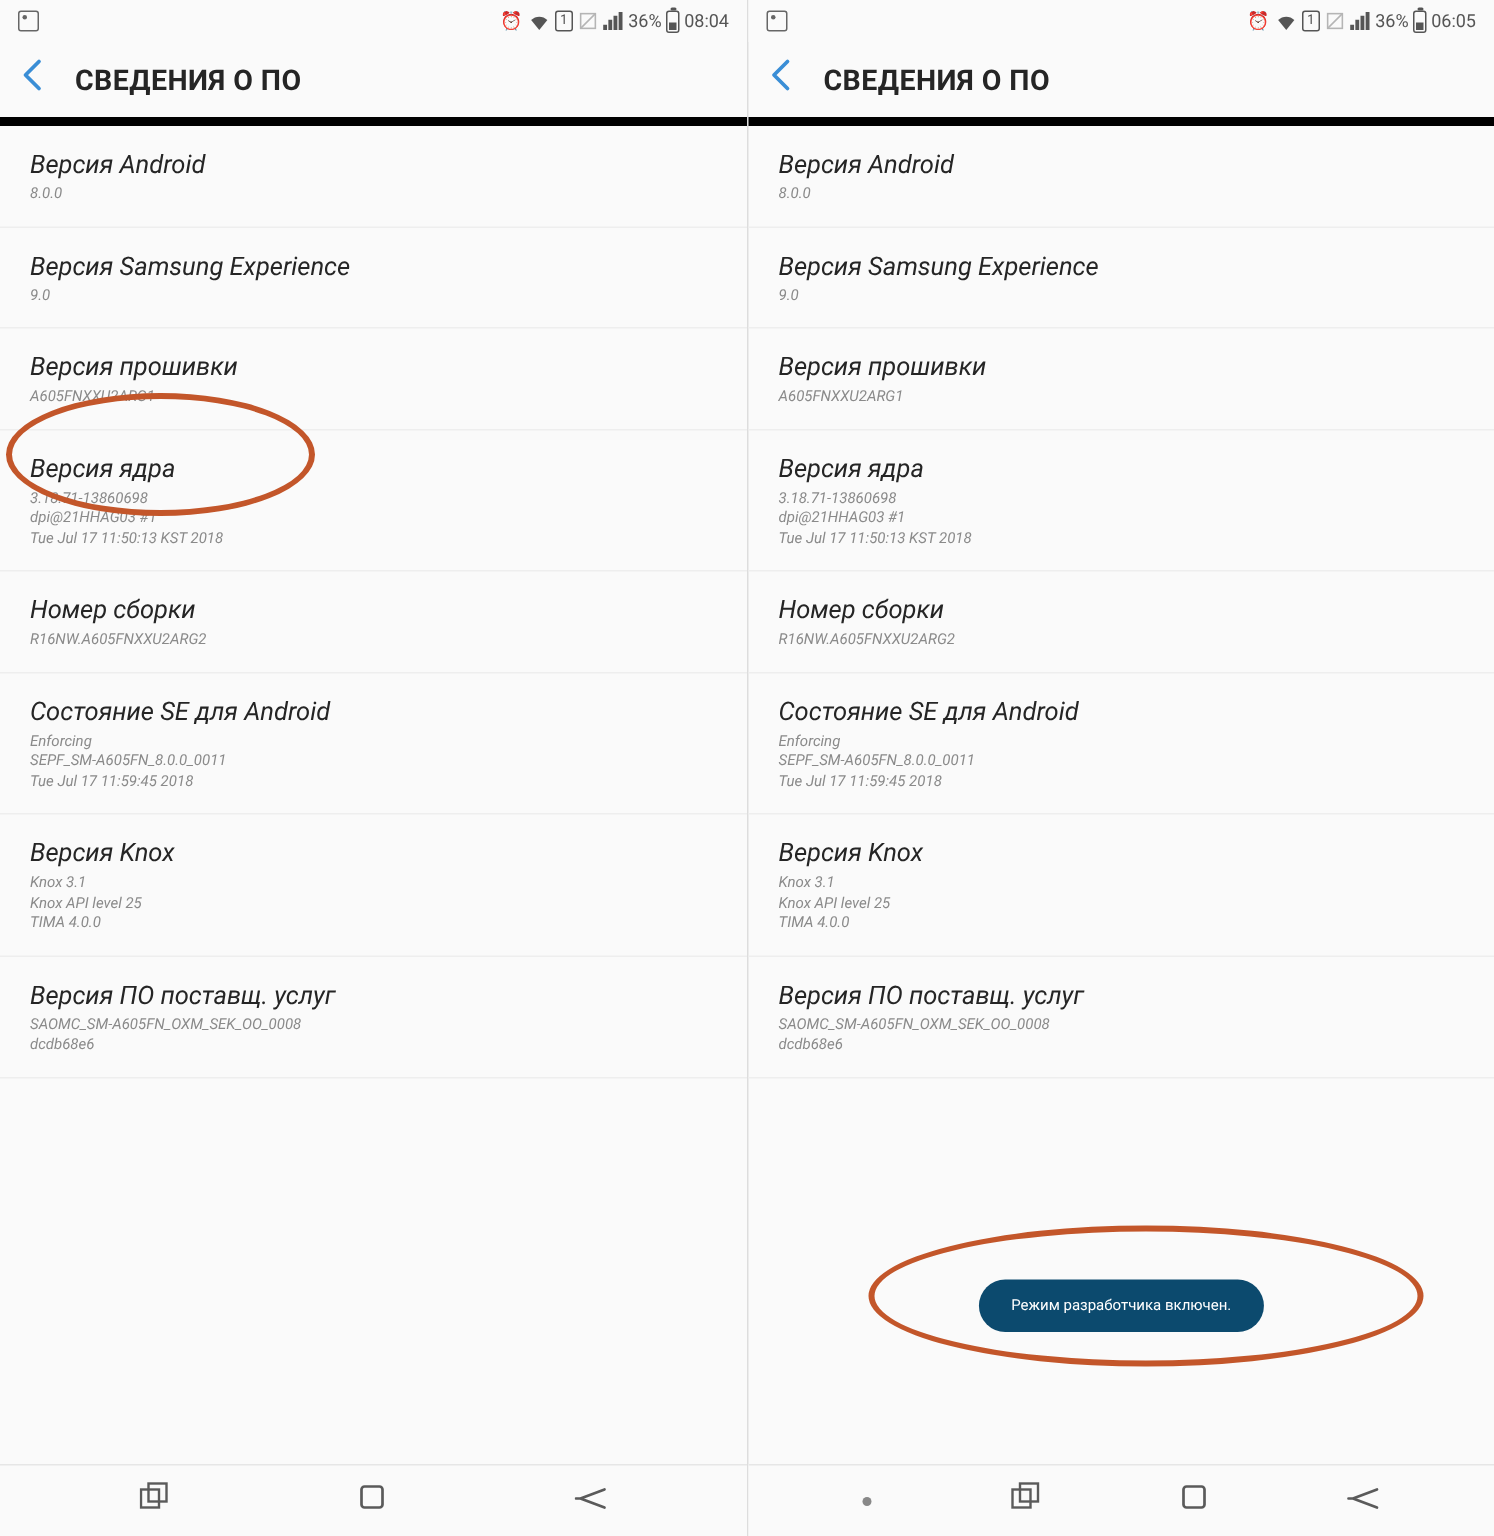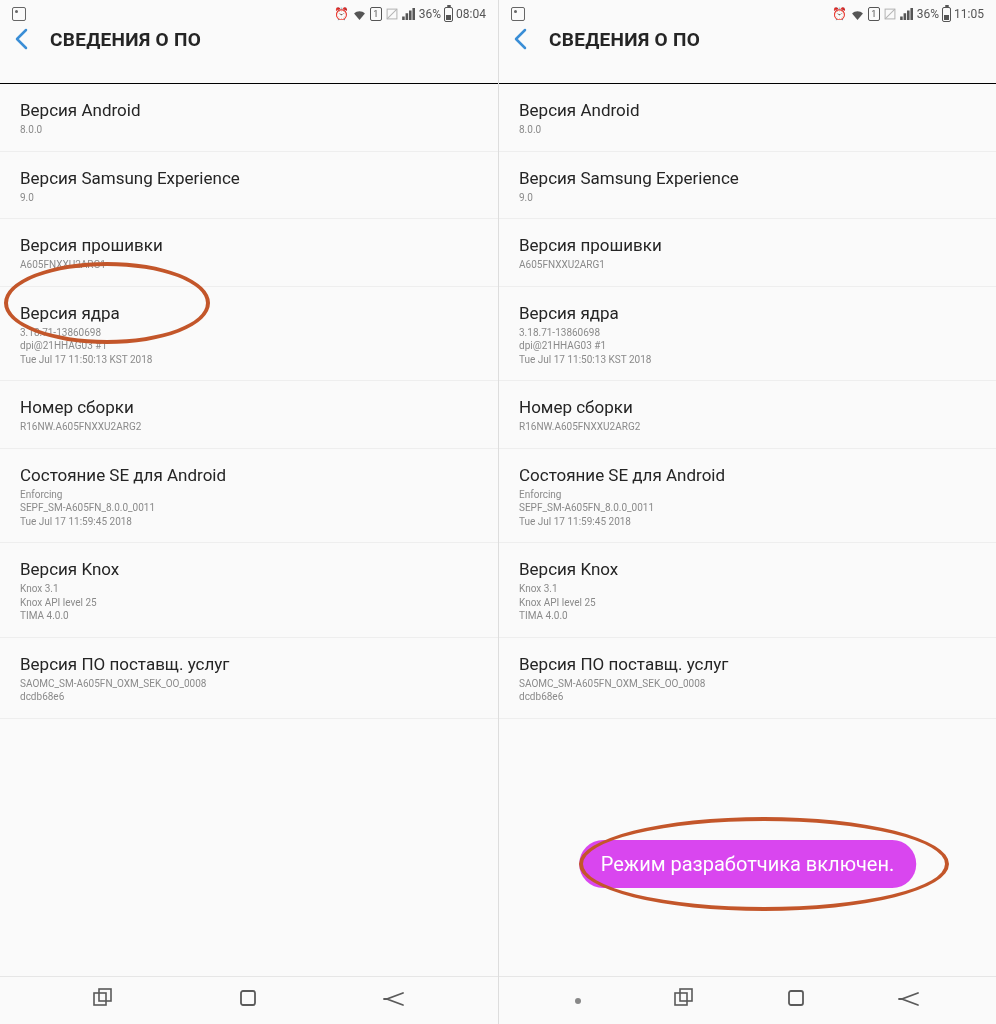--- a/index.html
+++ b/index.html
@@ -28,30 +28,32 @@
     font-size: 13px;
     color: #555;
     background: #fafafa;
   }
   .status-left { display: flex; align-items: center; gap: 4px; }
   .status-right { margin-left: auto; display: flex; align-items: center; gap: 3px; font-size: 12px;}
   .status-right span { display:inline-flex; align-items:center;}
   .header {
     height: 56px;
     display: flex;
+    align-items: center;
     padding: 0 14px;
     gap: 22px;
-    border-bottom: 1px solid #000000;
+    border-bottom: 6px solid #000000;
   }
   .back-arrow { color: #3a8ed6; font-size: 22px; }
   .header-title { font-size: 19px; font-weight: 700; color: #252525; letter-spacing: .3px;}
   .content {
     flex: 1;
     overflow: hidden;
     position: relative;
+    font-style: italic;
   }
   .item {
     padding: 16px 20px 14px;
     border-bottom: 1px solid #eeeeee;
     position: relative;
   }
   .item-title {
     font-size: 17px;
     color: #252525;
     margin-bottom: 3px;
@@ -76,25 +78,25 @@
     position: absolute;
     border: 4px solid #c3562a;
     border-radius: 50%;
     pointer-events: none;
     z-index: 5;
   }
   .toast {
     position: absolute;
     left: 50%;
     transform: translateX(-50%);
-    background: #d946ef;
+    background: #0c4a6e;
     color: #fff;
     padding: 12px 22px;
     border-radius: 26px;
-    font-size: 20px;
+    font-size: 10px;
     z-index: 4;
     white-space: nowrap;
   }
   .watermark {
     position: absolute;
     left: 50%; top: 46%;
     transform: translate(-50%,-50%);
     opacity: .12;
     z-index: 0;
     pointer-events:none;
@@ -245,21 +247,21 @@
             <line x1="3" y1="17" x2="17" y2="3" stroke="#888" stroke-width="1.5"></line>
           </svg>
         </span>
       <span>
           <svg width="14" height="12" viewBox="0 0 16 14">
             <path d="M0 14h3V10H0zM4 14h3V6H4zM8 14h3V3H8zM12 14h3V0h-3z" fill="#555"></path>
           </svg>
         </span>
       <span>36%</span>
       <span class="batt-icon"></span>
-      <span>11:05</span>
+      <span>06:05</span>
     </div>
   </div>
   <div class="header">
     <span class="back-arrow"><svg width="14" height="22" viewBox="0 0 14 22">
           <path d="M12 2L3 11l9 9" fill="none" stroke="#3a8ed6" stroke-width="2.5" stroke-linecap="round" stroke-linejoin="round"></path>
         </svg></span>
     <span class="header-title">СВЕДЕНИЯ О ПО</span>
   </div>
   <div class="content">
     <div class="item">

